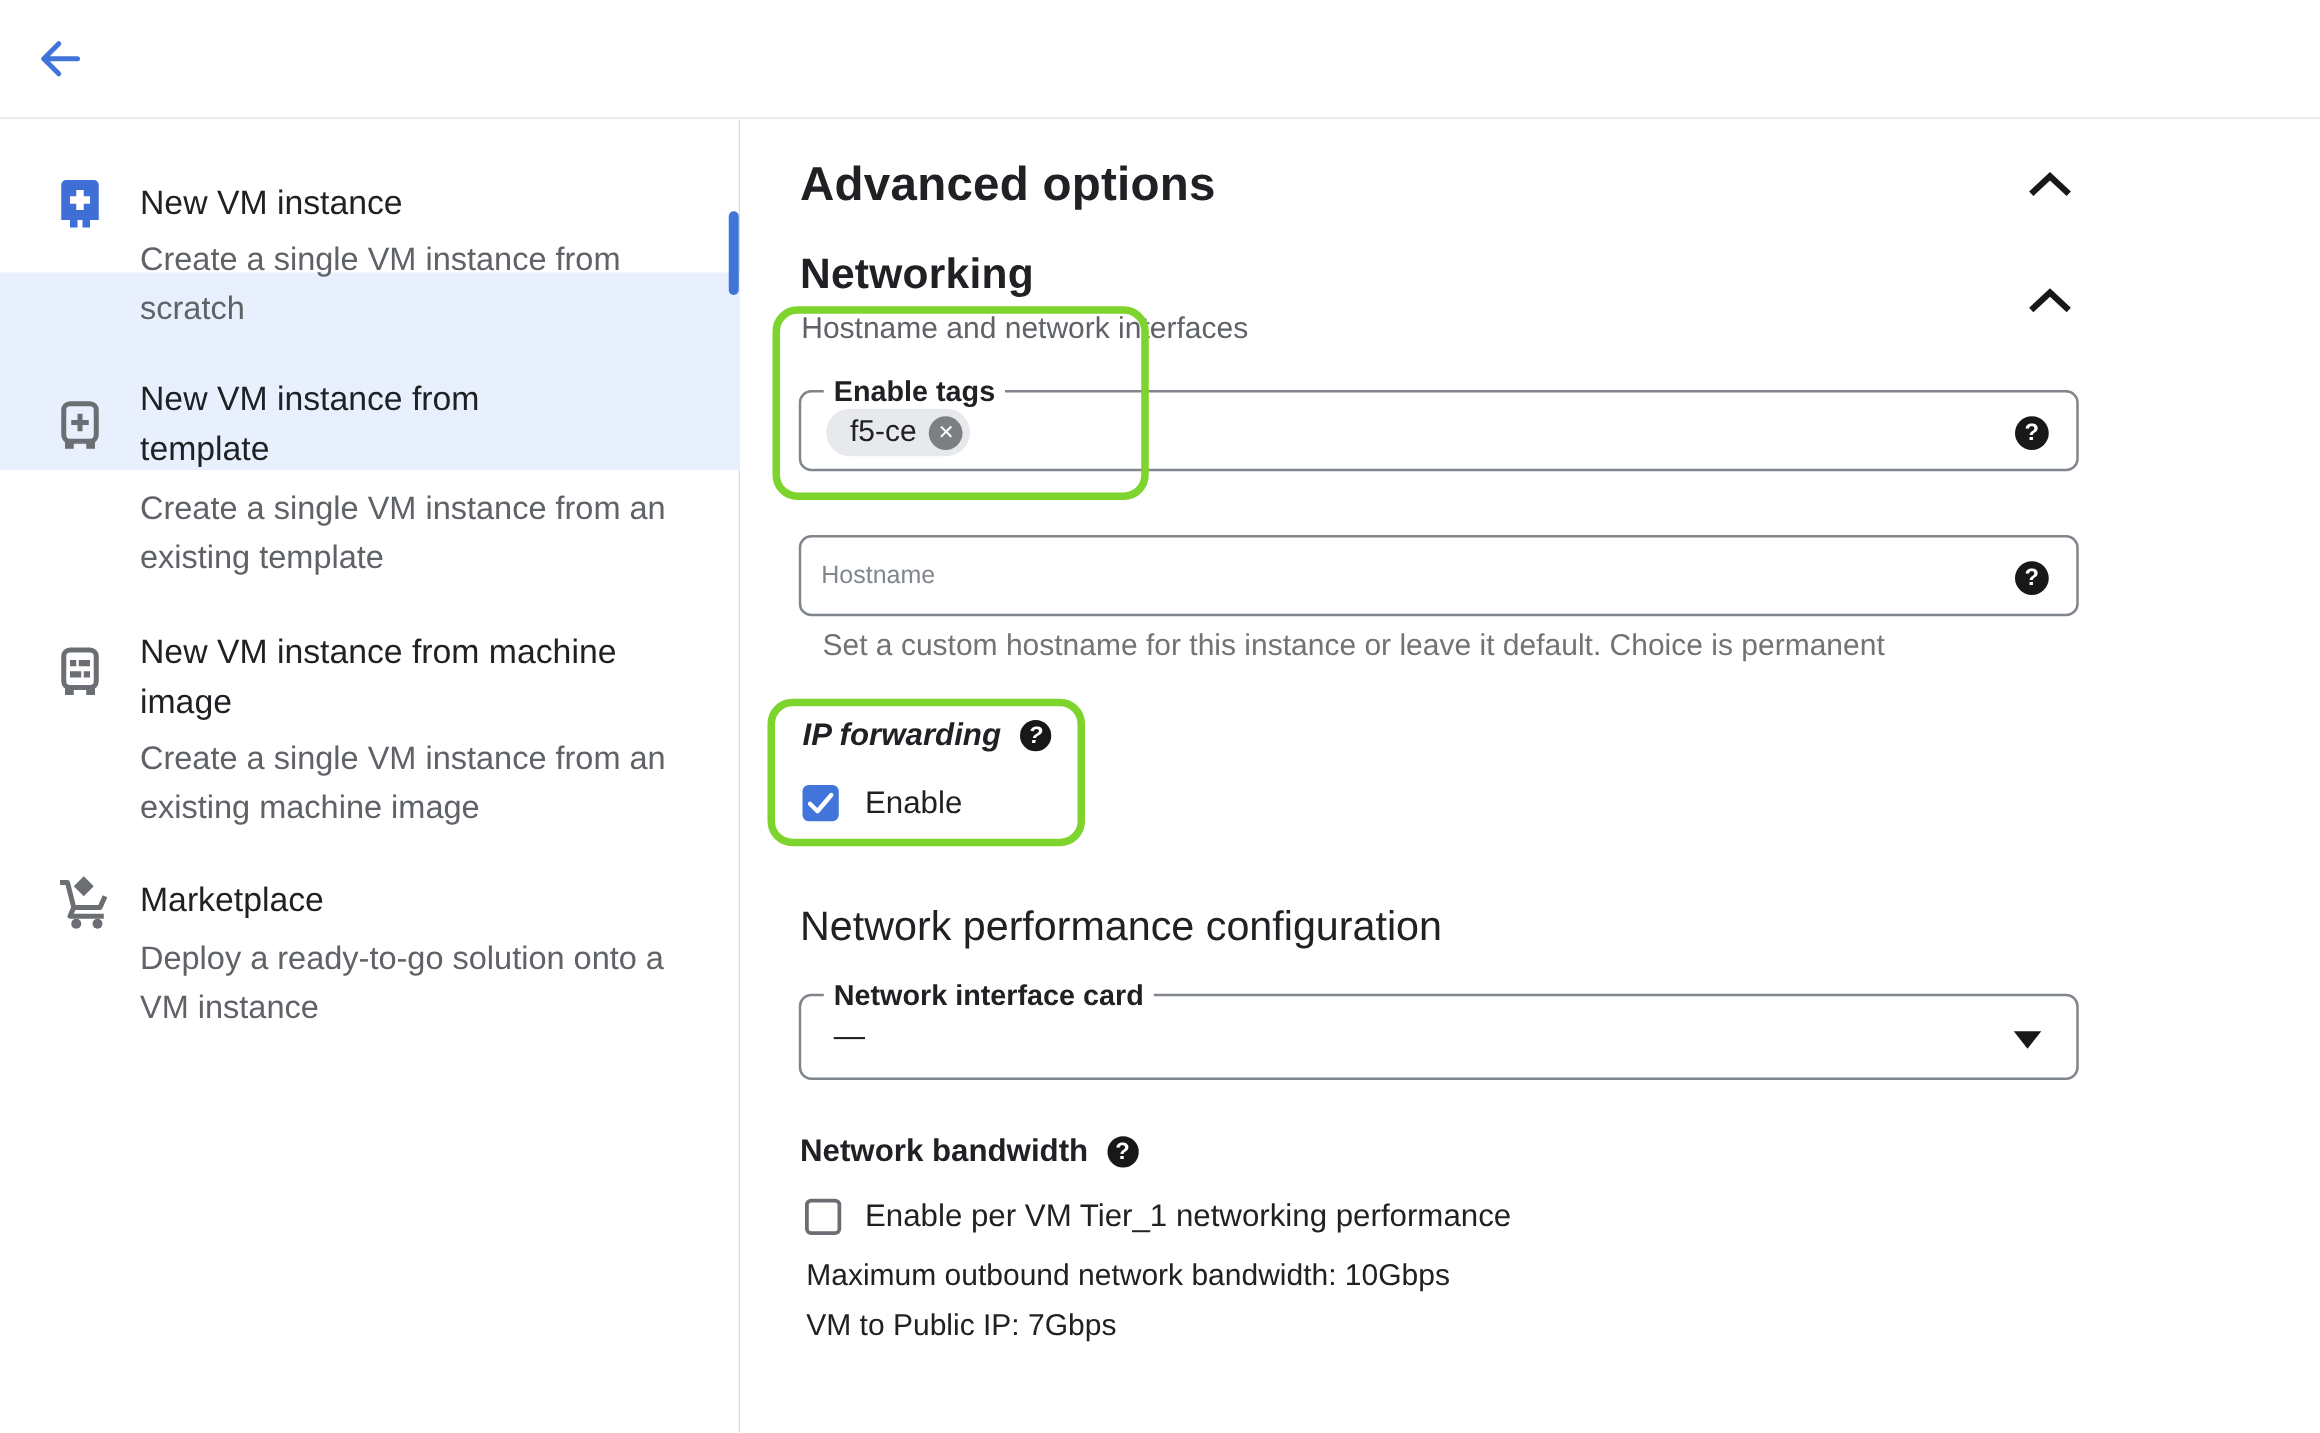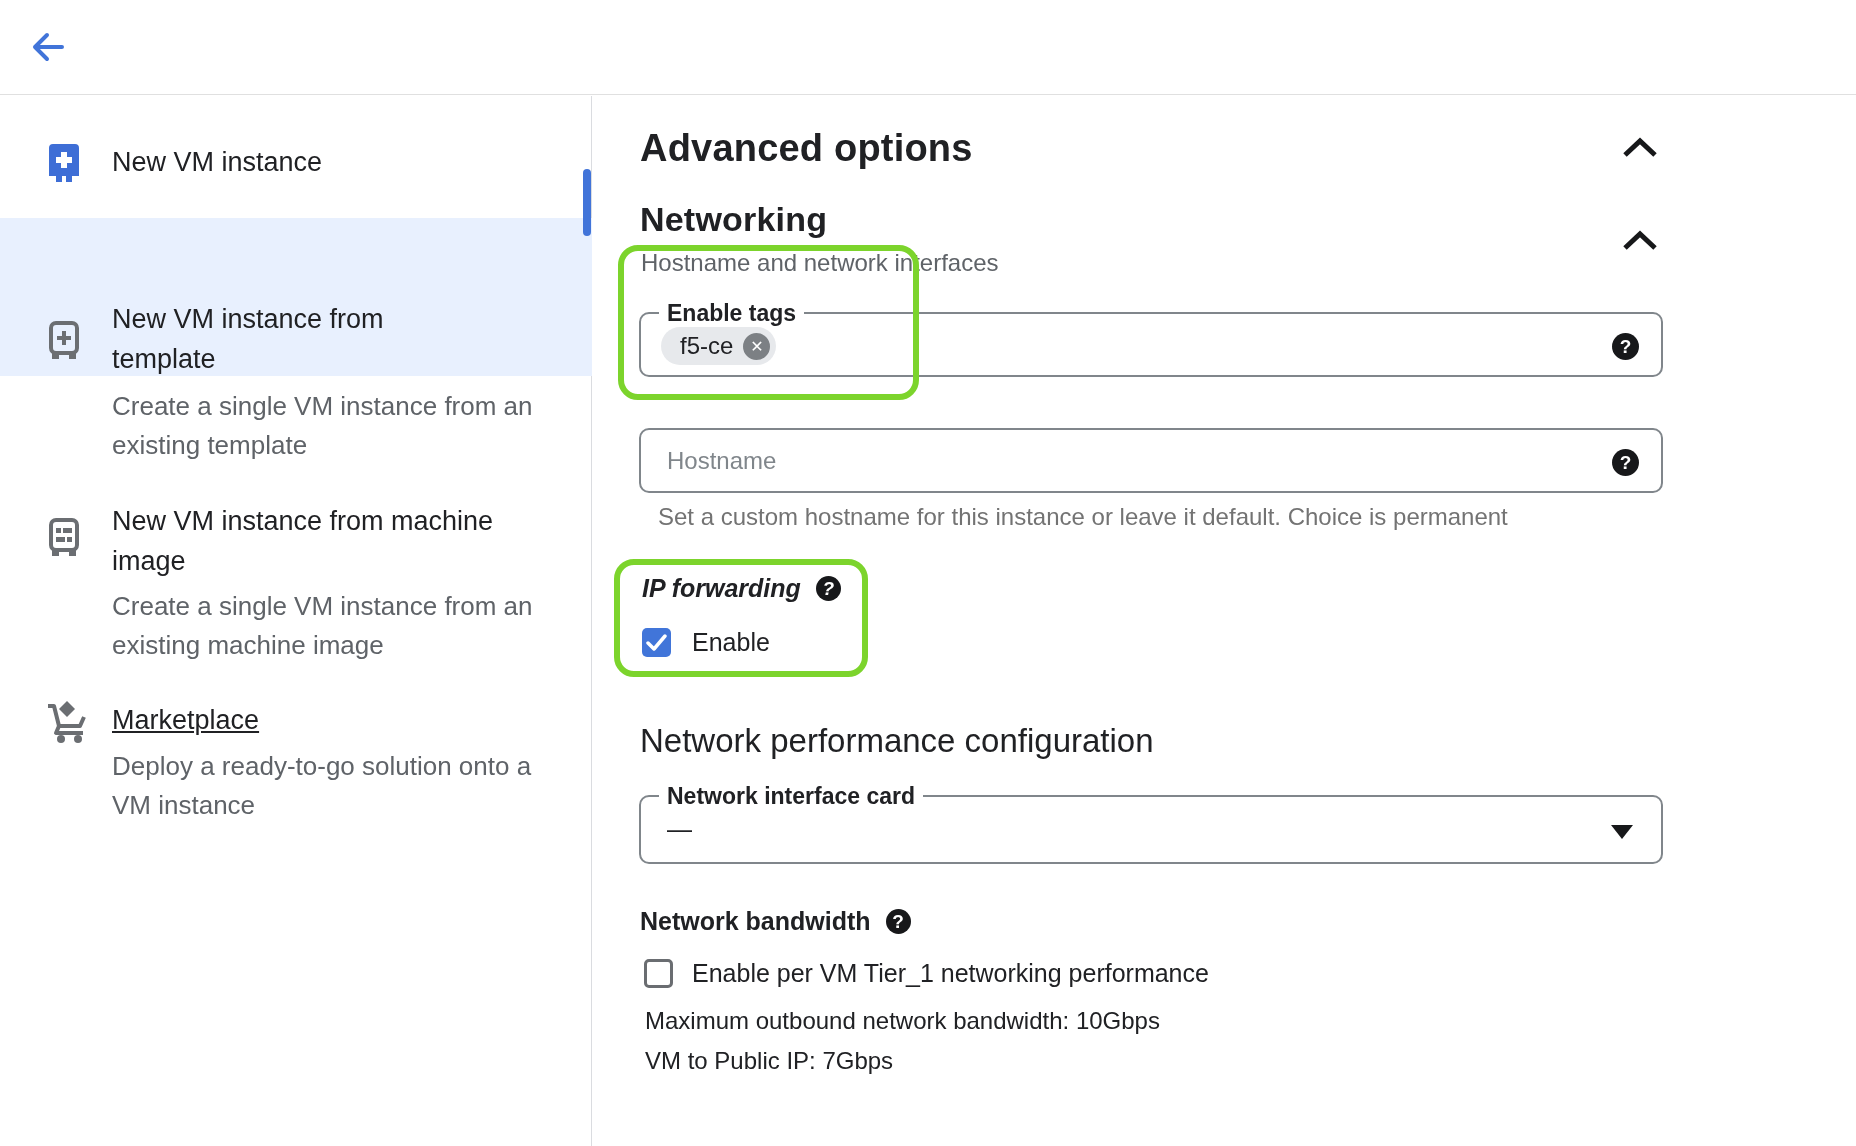--- a/index.html
+++ b/index.html
@@ -39,21 +39,21 @@
   .annot { position:absolute; border:6px solid #7cd42c; border-radius:20px; pointer-events:none; }
   .annot1 { left:618px; top:245px; width:301px; height:155px; }
   .annot2 { left:614px; top:559px; width:254px; height:118px; }
 
   .field { position:absolute; left:639px; width:1024px; border:2px solid #80868b;
            border-radius:10px; background:#fff; cursor:text; }
   .field-tags { top:312px; height:65px; }
   .field-host { top:428px; height:65px; display:flex; align-items:center; }
   .notch-label { position:absolute; left:18px; top:-15px; background:#fff; padding:0 8px;
                  font-size:23px; font-weight:bold; color:#202124; line-height:28px; }
-  .placeholder { margin-left:26px; font-size:24px; color:#80868b; }
+  .placeholder { margin-left:16px; font-size:20px; color:#80868b; }
 
   .chip { position:absolute; left:20px; top:13px; height:38px; background:#e7e9ec;
           border-radius:19px; display:flex; align-items:center; padding:0 6px 0 19px; }
   .chip-text { font-size:24px; color:#202124; margin-right:10px; }
   .chip-x { width:27px; height:27px; border-radius:50%; background:#7c8084; color:#fff;
             display:flex; align-items:center; justify-content:center; font-size:16px;
             font-weight:bold; cursor:pointer; }
 
   .help { width:27px; height:27px; border-radius:50%; background:#17181a; color:#fff;
           display:flex; align-items:center; justify-content:center; font-size:19px;
@@ -100,20 +100,22 @@
   <div class="sidebar">
     <div class="sel-bg"></div>
     <div class="scroll-thumb" style="top:73px;"></div>
 
     <div class="nav-hit" style="top:26px; height:158px;"></div>
     <svg class="nav-icon" style="top:46px;" width="32" height="44" viewBox="0 0 32 44">
       <path d="M5 2 h22 a4 4 0 0 1 4 4 v28 h-7 v6 h-6 v-6 h-4 v6 h-6 v-6 h-7 V6 a4 4 0 0 1 4-4 Z" fill="#3e6ed6"></path>
       <path d="M16 10 v16 M8 18 h16" stroke="#fff" stroke-width="6"></path>
     </svg>
     <div class="nav-title" style="top:46px;">New VM instance</div>
+    <div class="nav-desc" style="top:92px;">Create a single VM instance from
+scratch</div>
 
     <div class="nav-hit" style="top:196px; height:170px;"></div>
     <svg class="nav-icon" style="top:224px;" width="32" height="44" viewBox="0 0 32 44">
       <rect x="3" y="3" width="26" height="30" rx="5" fill="none" stroke="#6b6e72" stroke-width="4"></rect>
       <rect x="4" y="33" width="7" height="6" fill="#6b6e72"></rect>
       <rect x="21" y="33" width="7" height="6" fill="#6b6e72"></rect>
       <path d="M16 11 v14 M9 18 h14" stroke="#6b6e72" stroke-width="4"></path>
     </svg>
     <div class="nav-title" style="top:203px;">New VM instance from
 template</div>
@@ -136,21 +138,21 @@
 existing machine image</div>
 
     <div class="nav-hit" style="top:592px; height:140px;"></div>
     <svg class="nav-icon" style="left:44px; top:602px;" width="46" height="46" viewBox="0 0 46 46">
       <path d="M23 3 L31 11 L23 19 L15 11 Z" fill="#6b6e72"></path>
       <path d="M4 8 h6 l5 20 h21 l4 -9" fill="none" stroke="#6b6e72" stroke-width="4" stroke-linejoin="round"></path>
       <path d="M15 28 l-3 7 h27" fill="none" stroke="#6b6e72" stroke-width="4" stroke-linejoin="round"></path>
       <circle cx="17" cy="41" r="4" fill="#6b6e72"></circle>
       <circle cx="34" cy="41" r="4" fill="#6b6e72"></circle>
     </svg>
-    <div class="nav-title" style="top:604px;text-decoration:underline;">Marketplace</div>
+    <div class="nav-title" style="top:604px;">Marketplace</div>
     <div class="nav-desc" style="top:651px;">Deploy a ready-to-go solution onto a
 VM instance</div>
   </div>
 
   <div class="h1">Advanced options</div>
   <svg class="chev" style="top:136px;" viewBox="0 0 36 22">
     <path d="M3 19 L18 5 L33 19" stroke="#17181a" stroke-width="5" fill="none" stroke-linejoin="miter"></path>
   </svg>
 
   <div class="h2">Networking</div>

